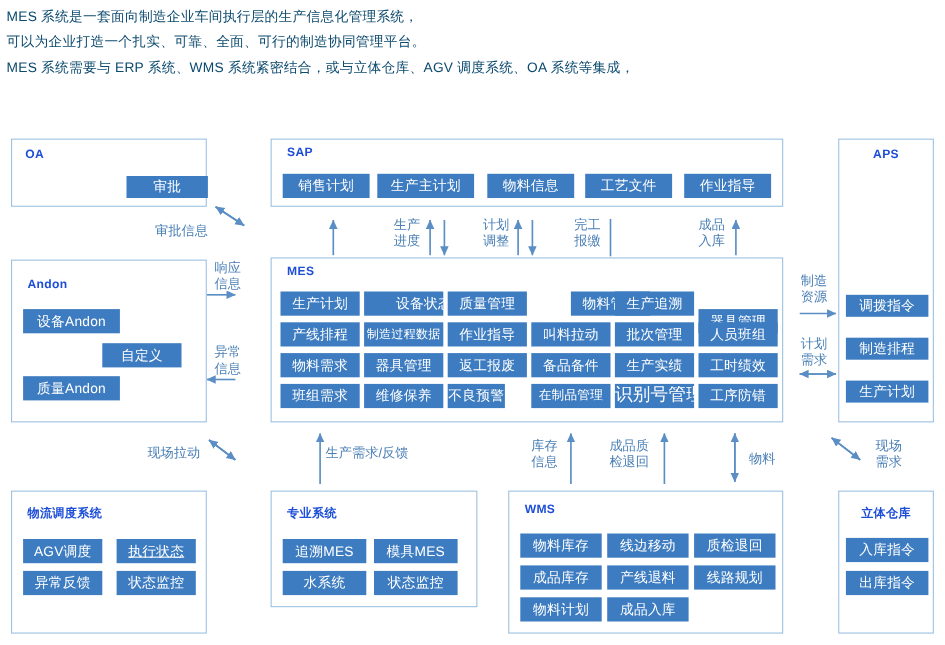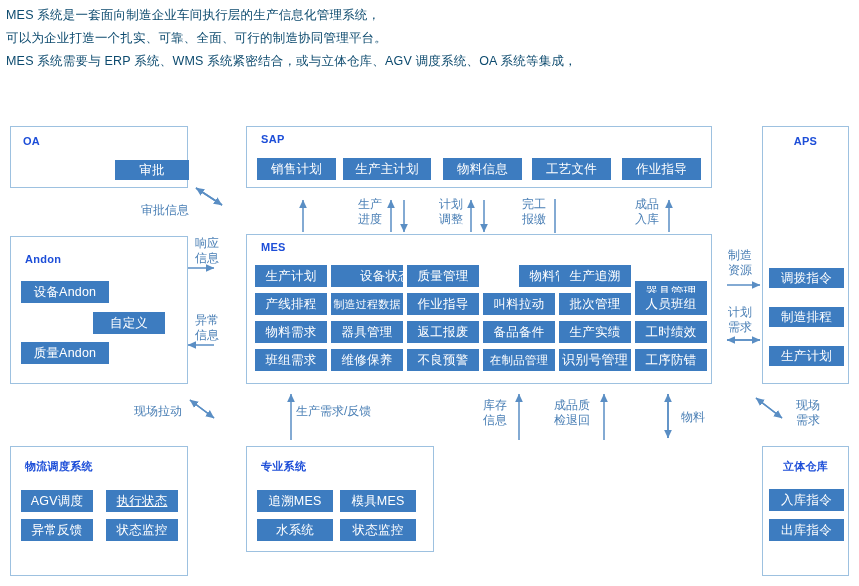--- a/index.html
+++ b/index.html
@@ -179,42 +179,53 @@
 
     <div class="chip tall" style="left:8px;top:86px;width:72px;">物料需求</div>
     <div class="chip tall" style="left:84px;top:86px;width:72px;">器具管理</div>
     <div class="chip tall" style="left:160px;top:86px;width:72px;">返工报废</div>
     <div class="chip tall" style="left:236px;top:86px;width:72px;">备品备件</div>
     <div class="chip tall" style="left:312px;top:86px;width:72px;">生产实绩</div>
     <div class="chip tall" style="left:388px;top:86px;width:72px;">工时绩效</div>
 
     <div class="chip tall" style="left:8px;top:114px;width:72px;">班组需求</div>
     <div class="chip tall" style="left:84px;top:114px;width:72px;">维修保养</div>
-    <div class="chip tall" style="left:160px;top:114px;width:72px;">不良预警</div>
+    <div class="chip tall" style="left:160px;top:114px;width:52px;">不良预警</div>
     <div class="chip tall" style="left:236px;top:114px;width:72px;font-size:11.5px;">在制品管理</div>
-    <div class="chip tall" style="left:312px;top:114px;width:72px;font-size:13px;text-align:center;">识别号管理</div>
+    <div class="chip tall" style="left:312px;top:114px;width:72px;font-size:16px;text-align:center;">识别号管理</div>
     <div class="chip tall" style="left:388px;top:114px;width:72px;">工序防错</div>
   </div>
 
   <div class="box" style="left:10px;top:446px;width:178px;height:130px;">
     <div class="box-title" style="left:14px;top:12px;">物流调度系统</div>
     <div class="chip tall" style="left:10px;top:43px;width:72px;">AGV调度</div>
     <div class="chip tall" style="left:95px;top:43px;width:72px;text-decoration:underline;">执行状态</div>
     <div class="chip tall" style="left:10px;top:72px;width:72px;">异常反馈</div>
     <div class="chip tall" style="left:95px;top:72px;width:72px;">状态监控</div>
   </div>
 
   <div class="box" style="left:246px;top:446px;width:188px;height:106px;">
     <div class="box-title" style="left:14px;top:12px;">专业系统</div>
     <div class="chip tall" style="left:10px;top:43px;width:76px;">追溯MES</div>
     <div class="chip tall" style="left:93px;top:43px;width:76px;">模具MES</div>
     <div class="chip tall" style="left:10px;top:72px;width:76px;">水系统</div>
     <div class="chip tall" style="left:93px;top:72px;width:76px;">状态监控</div>
   </div>
 
+  <div class="box" style="left:462px;top:446px;width:250px;height:130px;">
+    <div class="box-title" style="left:14px;top:10px;">WMS</div>
+    <div class="chip tall" style="left:10px;top:38px;width:74px;">物料库存</div>
+    <div class="chip tall" style="left:89px;top:38px;width:74px;">线边移动</div>
+    <div class="chip tall" style="left:168px;top:38px;width:74px;">质检退回</div>
+    <div class="chip tall" style="left:10px;top:67px;width:74px;">成品库存</div>
+    <div class="chip tall" style="left:89px;top:67px;width:74px;">产线退料</div>
+    <div class="chip tall" style="left:168px;top:67px;width:74px;">线路规划</div>
+    <div class="chip tall" style="left:10px;top:96px;width:74px;">物料计划</div>
+    <div class="chip tall" style="left:89px;top:96px;width:74px;">成品入库</div>
+  </div>
 
   <div class="box" style="left:762px;top:446px;width:87px;height:130px;">
     <div class="box-title center" style="top:12px;">立体仓库</div>
     <div class="chip tall" style="left:6px;top:42px;width:75px;">入库指令</div>
     <div class="chip tall" style="left:6px;top:72px;width:75px;">出库指令</div>
   </div>
 
   <div class="clabel" style="left:130px;top:203px;width:70px;">审批信息</div>
 
   <div class="clabel" style="left:190px;top:236px;width:34px;">响应</div>

